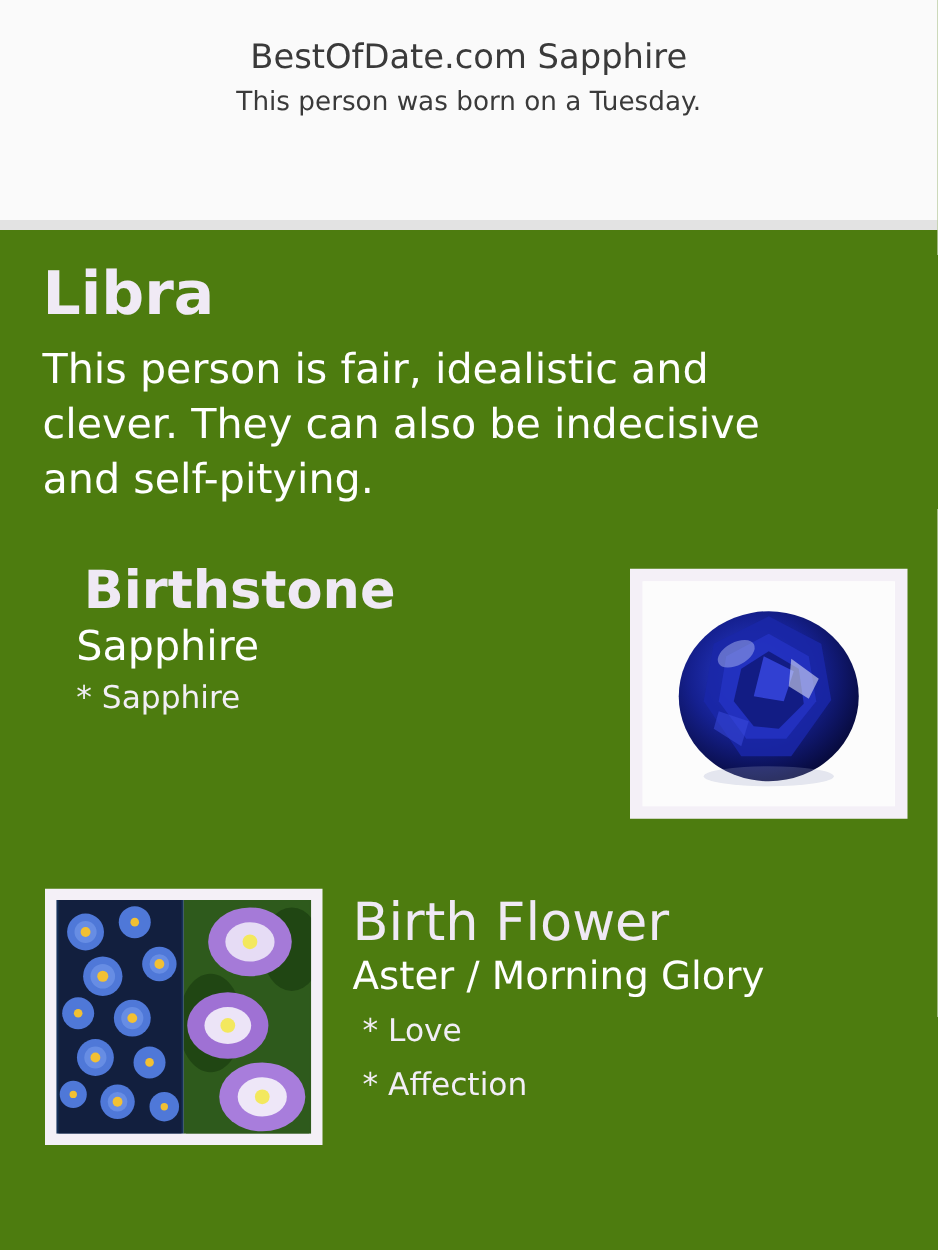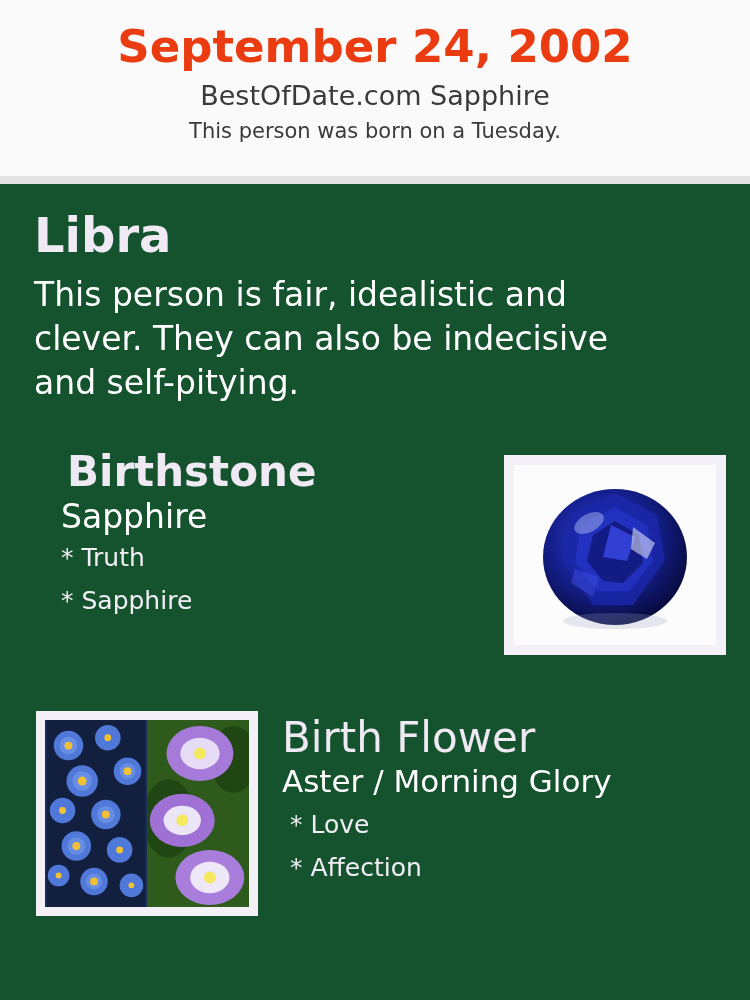--- a/index.html
+++ b/index.html
@@ -47,21 +47,21 @@
     margin-top: 7px;
     line-height: 1.2;
   }
   .header-rule {
     height: 8px;
     background: #e3e3e3;
   }
 
   
   .panel {
-    background: #14532d;
+    background: #4d7c0f;
     padding: 24px 34px 0 34px;
     box-sizing: border-box;
     height: 816px;
     position: relative;
     color: #ffffff;
   }
 
   .sign-name {
     font-size: 48px;
     font-weight: bold;
@@ -177,35 +177,33 @@
     line-height: 1.0;
     margin: 12px 0 18px 8px;
   }
 </style>
 </head>
 <body>
 
 <div class="page">
 
   <div class="header">
-    <div class="header-date">September 24, 2002</div>
     <div class="header-sub">BestOfDate.com Sapphire</div>
     <div class="header-note">This person was born on a Tuesday.</div>
   </div>
   <div class="header-rule"></div>
 
   <div class="panel">
 
     <div class="sign-name">Libra</div>
     <div class="sign-desc">This person is fair, idealistic and clever. They can also be indecisive and self-pitying.</div>
 
     <div class="stone-section">
       <div class="stone-title">Birthstone</div>
       <div class="stone-name">Sapphire</div>
-      <div class="bullet">* Truth</div>
       <div class="bullet">* Sapphire</div>
 
       <div class="stone-photo">
         <div class="stone-photo-inner">
           <svg viewBox="0 0 200 180" width="100%" height="100%">
             <defs>
               <radialGradient id="gemGrad" cx="42%" cy="38%" r="65%">
                 <stop offset="0%" stop-color="#2b3fd8"></stop>
                 <stop offset="55%" stop-color="#15208f"></stop>
                 <stop offset="100%" stop-color="#070a3a"></stop>

